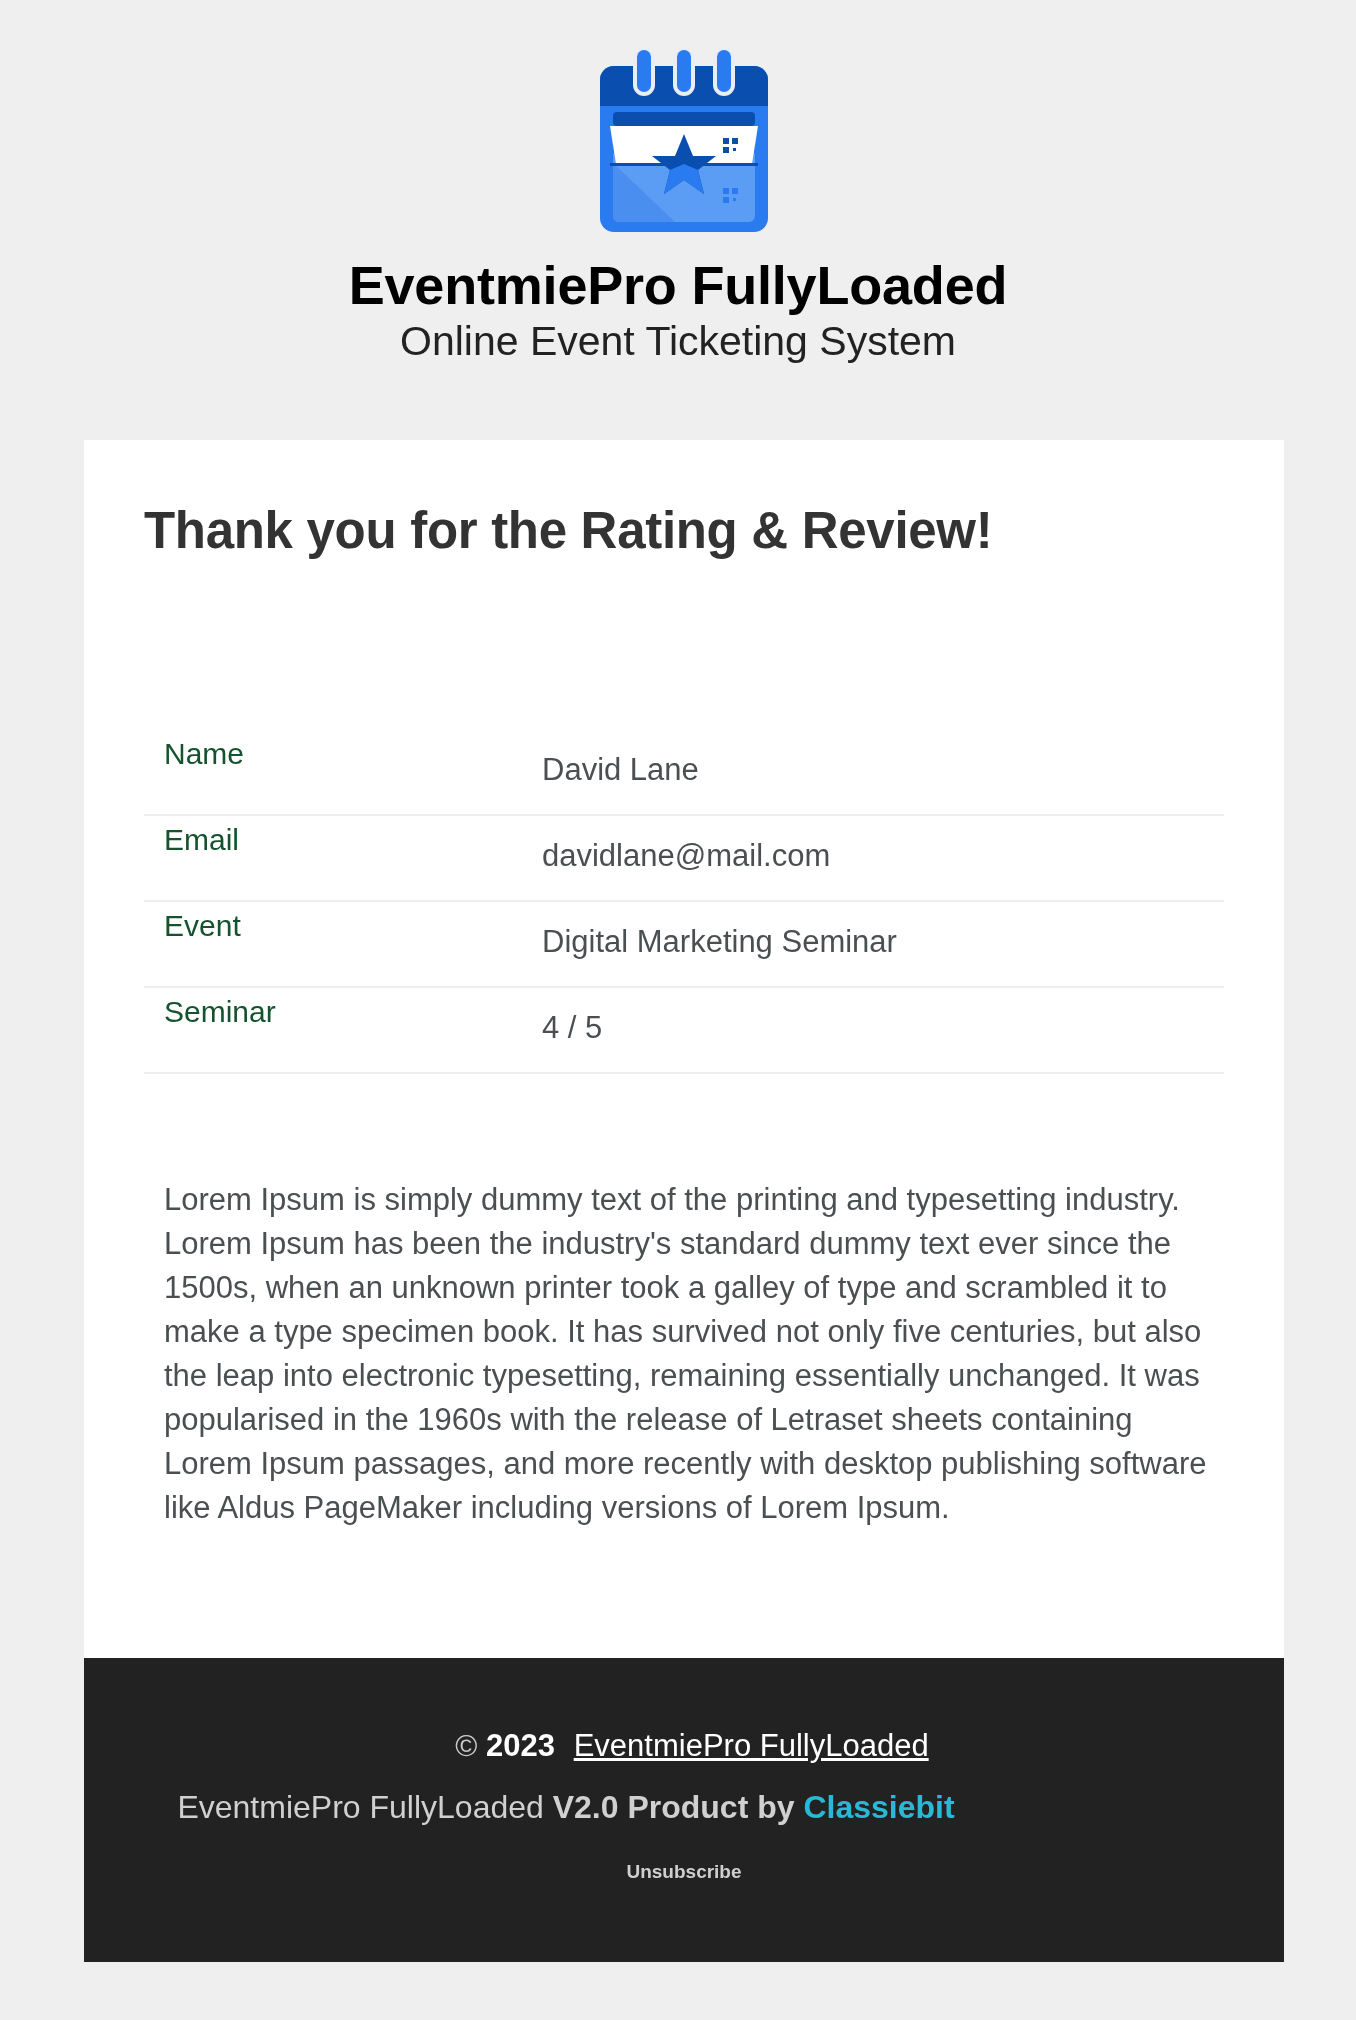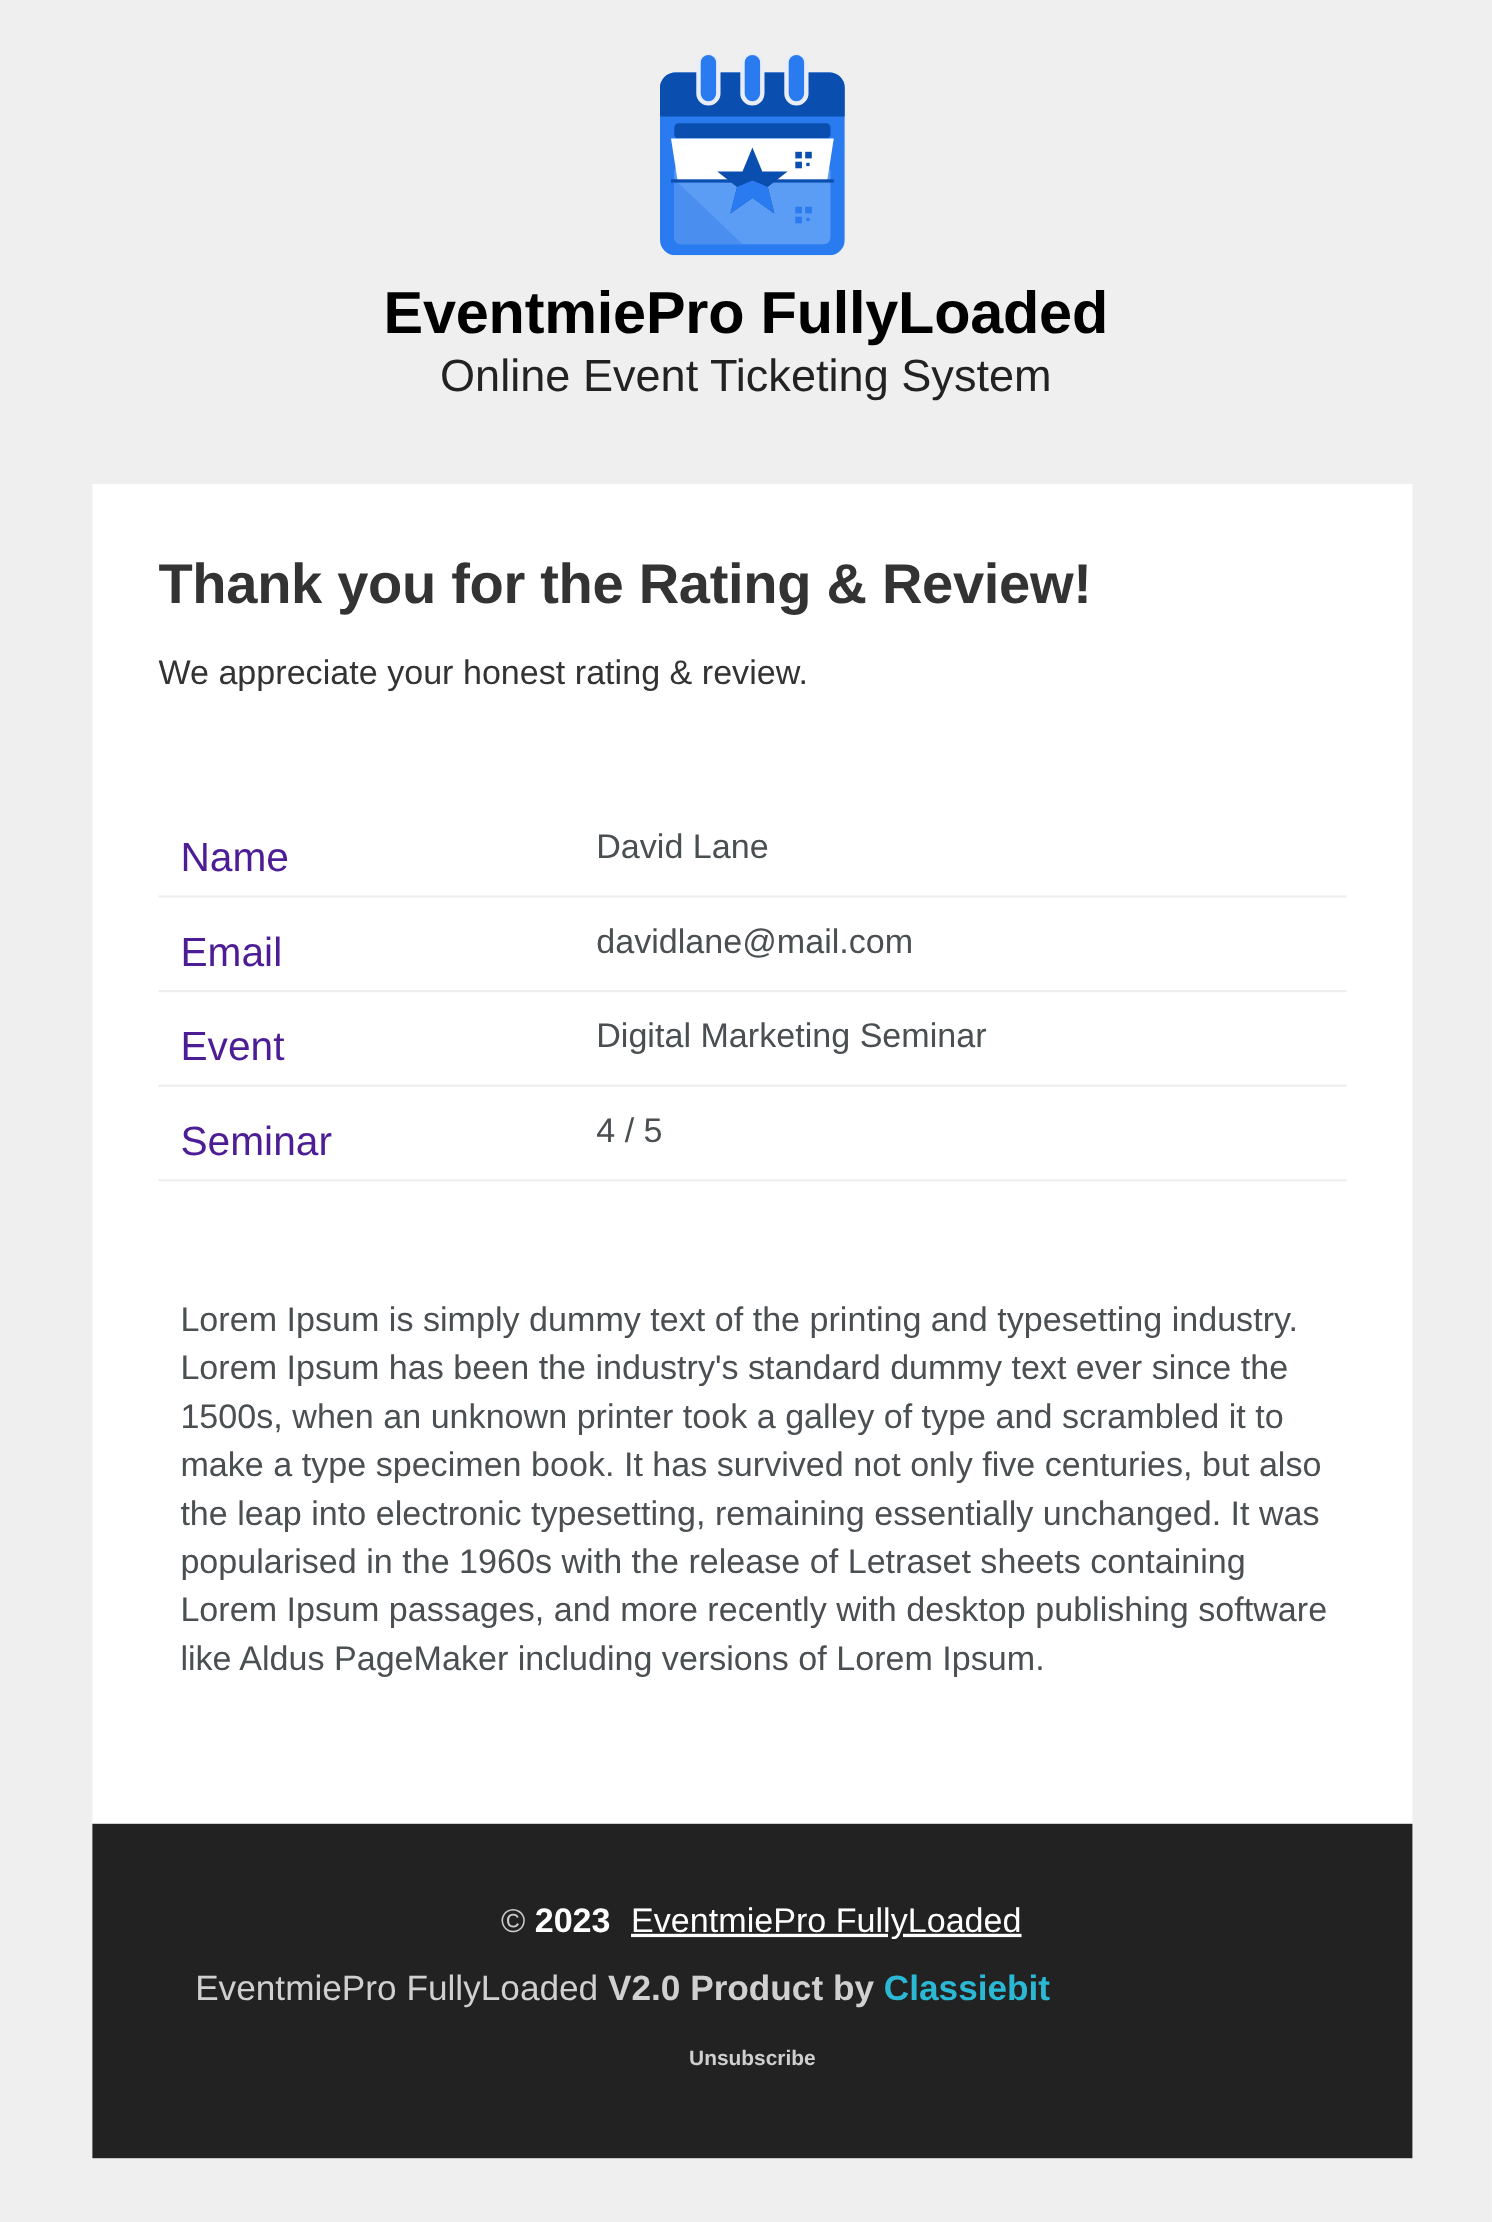--- a/index.html
+++ b/index.html
@@ -44,22 +44,22 @@
       font-size: 31px; color: #333; line-height: 40px;
     }
     .details {
       position: absolute; left: 60px; top: 290px; width: 1080px;
     }
     .row {
       position: relative; height: 86px; border-bottom: 2px solid #eeeeee;
     }
     .row.last { border-bottom: none; }
     .row .label {
-      position: absolute; left: 20px; top: 30px;
-      font-size: 37px; color: #4c1d95; line-height: 40px;
+      position: absolute; left: 20px; top: 4px;
+      font-size: 30px; color: #14532d; line-height: 40px;
     }
     .row .value {
       position: absolute; left: 398px; top: 20px;
       font-size: 31px; color: #4a4f52; line-height: 40px;
     }
     .review-text {
       position: absolute; left: 80px; top: 738px; width: 1060px;
       font-size: 31px; color: #4a4f52; line-height: 44px;
     }
 
@@ -131,21 +131,20 @@
         <rect x="123" y="149" width="6" height="6"></rect>
           <rect x="133" y="150" width="3" height="3"></rect>
       </g>
     </svg>
     <div class="brand-title">EventmiePro FullyLoaded</div>
     <div class="brand-subtitle">Online Event Ticketing System</div>
   </div>
 
   <div class="card">
     <h1 class="card-heading">Thank you for the Rating &amp; Review!</h1>
-    <p class="card-intro">We appreciate your honest rating &amp; review.</p>
 
     <div class="details">
       <div class="row">
         <span class="label">Name</span>
         <span class="value">David Lane</span>
       </div>
       <div class="row">
         <span class="label">Email</span>
         <span class="value">davidlane@mail.com</span>
       </div>

